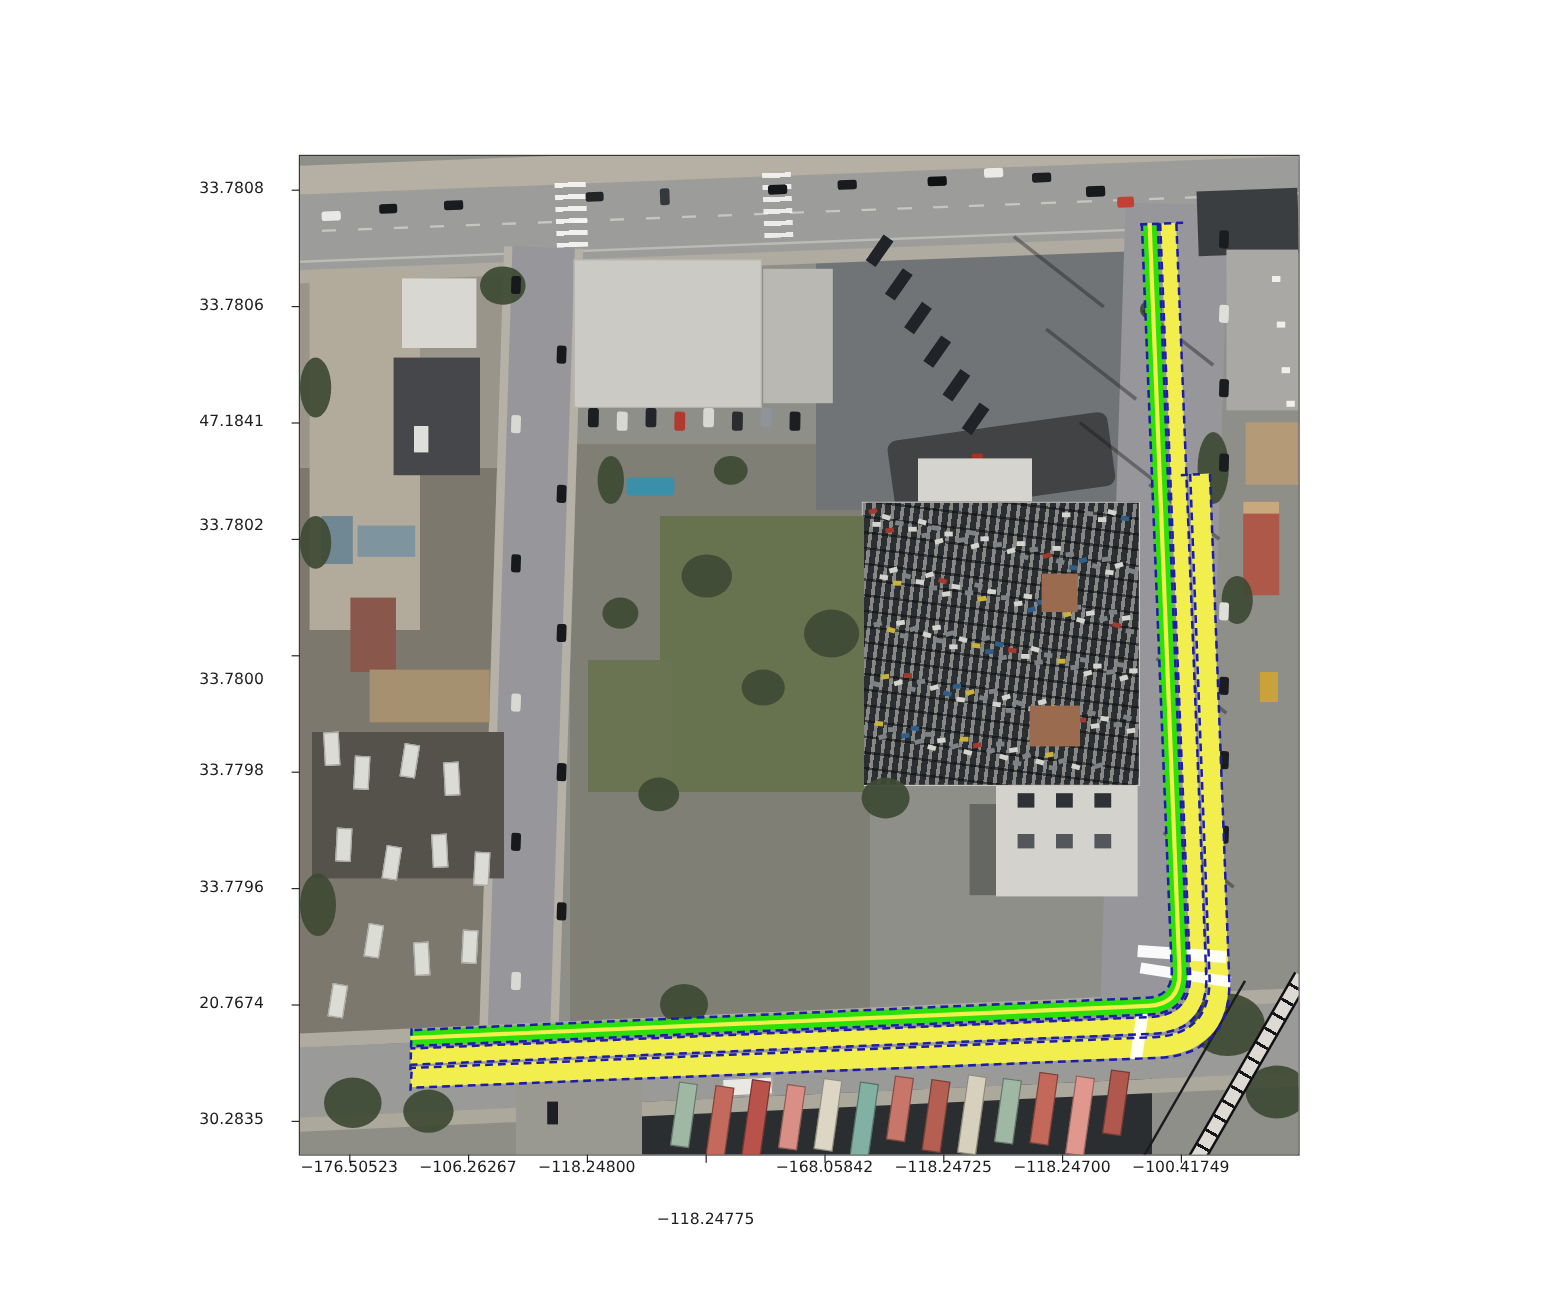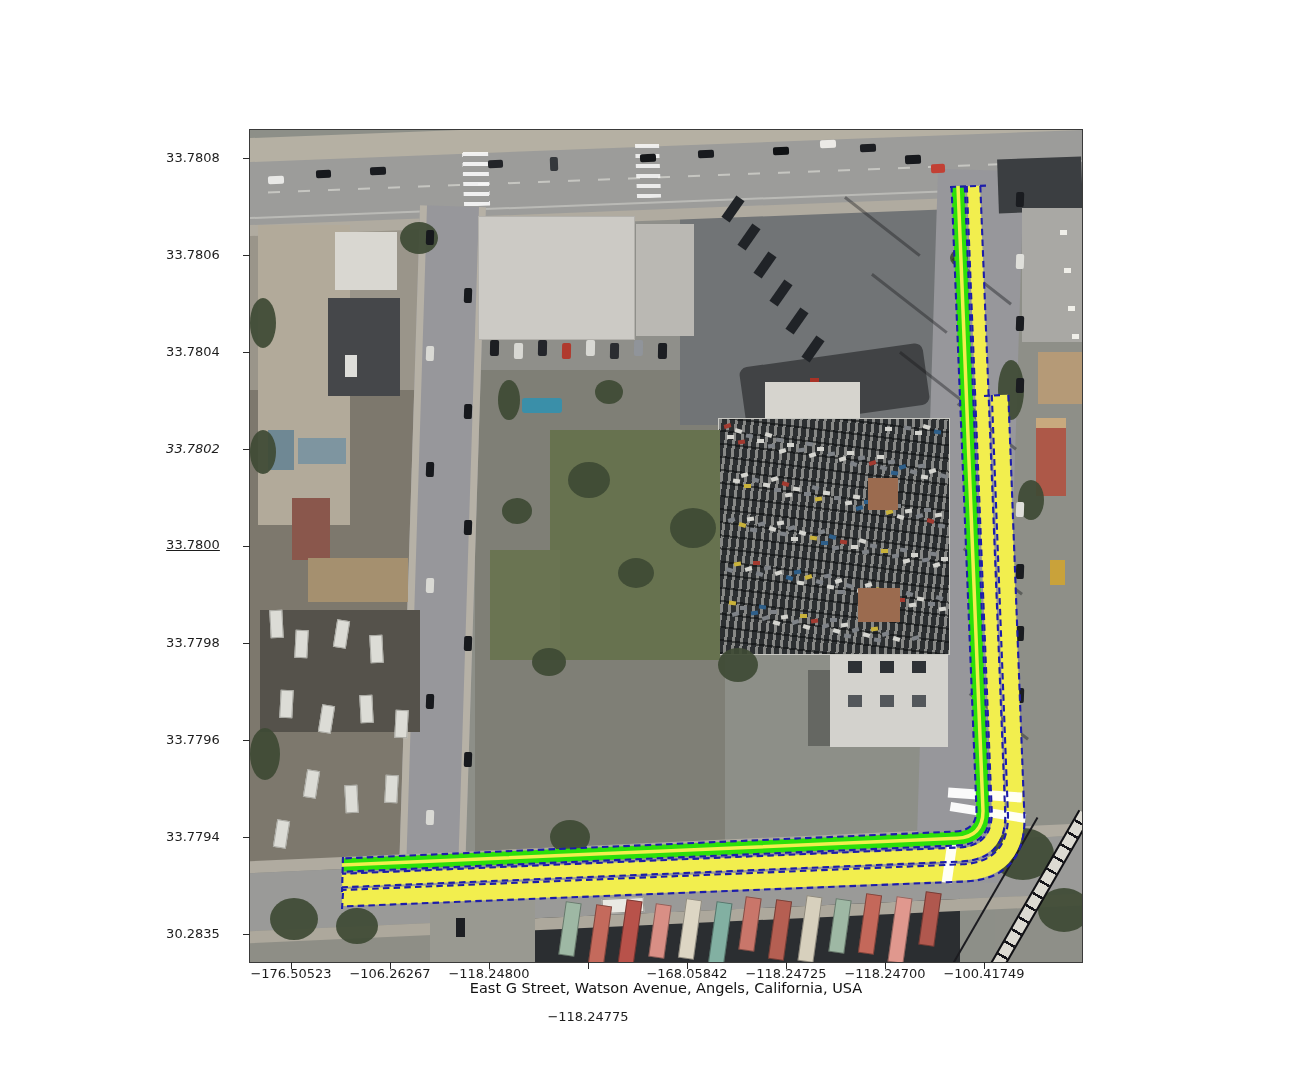--- a/index.html
+++ b/index.html
@@ -381,37 +381,36 @@
         <path d="M 700 57 L 740 55.5" fill="none" stroke="#1d1daa" stroke-width="2.1" stroke-dasharray="6 4"></path>
         <path d="M 734 266 L 752 265" fill="none" stroke="#1d1daa" stroke-width="2.1" stroke-dasharray="6 4"></path>
         <path d="M 93 727 L 92 762" fill="none" stroke="#1d1daa" stroke-width="2.1" stroke-dasharray="6 4"></path>
         <path d="M 93 763 L 92 779" fill="none" stroke="#1d1daa" stroke-width="2.1" stroke-dasharray="6 4"></path>
       </svg>
   </div>
 
   <div id="y-axis"></div>
   <div id="x-axis"></div>
 
-  <div class="title">East G Street, Watson Avenue, Angels, California, USA</div>
 <div class="tick-mark" style="left:243px;top:158px;width:7px;height:1px;"></div>
     <div class="tick-label ytick-lbl" style="left:148px;top:150px;">33.7808</div>
     <div class="tick-mark" style="left:243px;top:255px;width:7px;height:1px;"></div>
     <div class="tick-label ytick-lbl" style="left:148px;top:247px;">33.7806</div>
     <div class="tick-mark" style="left:243px;top:352px;width:7px;height:1px;"></div>
-    <div class="tick-label ytick-lbl" style="left:148px;top:344px;">33.7804</div>
+    <div class="tick-label ytick-lbl" style="left:148px;top:344px;">47.1841</div>
     <div class="tick-mark" style="left:243px;top:449px;width:7px;height:1px;"></div>
-    <div class="tick-label ytick-lbl" style="left:148px;top:441px;font-style:italic;">33.7802</div>
+    <div class="tick-label ytick-lbl" style="left:148px;top:431px;">33.7802</div>
     <div class="tick-mark" style="left:243px;top:546px;width:7px;height:1px;"></div>
-    <div class="tick-label ytick-lbl" style="left:148px;top:537px;text-decoration:underline;">33.7800</div>
+    <div class="tick-label ytick-lbl" style="left:148px;top:559px;">33.7800</div>
     <div class="tick-mark" style="left:243px;top:643px;width:7px;height:1px;"></div>
     <div class="tick-label ytick-lbl" style="left:148px;top:635px;">33.7798</div>
     <div class="tick-mark" style="left:243px;top:740px;width:7px;height:1px;"></div>
     <div class="tick-label ytick-lbl" style="left:148px;top:732px;">33.7796</div>
     <div class="tick-mark" style="left:243px;top:837px;width:7px;height:1px;"></div>
-    <div class="tick-label ytick-lbl" style="left:148px;top:829px;">33.7794</div>
+    <div class="tick-label ytick-lbl" style="left:148px;top:829px;">20.7674</div>
     <div class="tick-mark" style="left:243px;top:934px;width:7px;height:1px;"></div>
     <div class="tick-label ytick-lbl" style="left:148px;top:926px;">30.2835</div>
     <div class="tick-mark" style="left:291px;top:962px;width:1px;height:7px;"></div>
     <div class="tick-label xtick-lbl" style="left:236px;top:966px;">−176.50523</div>
     <div class="tick-mark" style="left:390px;top:962px;width:1px;height:7px;"></div>
     <div class="tick-label xtick-lbl" style="left:335px;top:966px;">−106.26267</div>
     <div class="tick-mark" style="left:489px;top:962px;width:1px;height:7px;"></div>
     <div class="tick-label xtick-lbl" style="left:434px;top:966px;">−118.24800</div>
     <div class="tick-mark" style="left:588px;top:962px;width:1px;height:7px;"></div>
     <div class="tick-label xtick-lbl" style="left:533px;top:1009px;">−118.24775</div>

